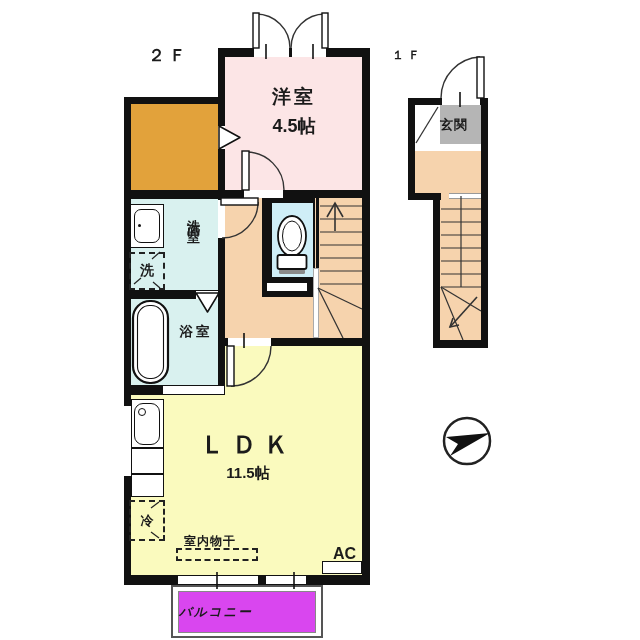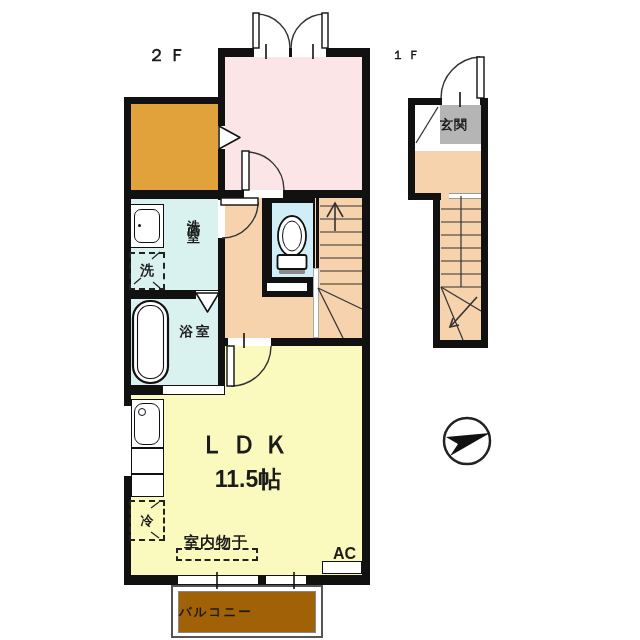--- a/index.html
+++ b/index.html
@@ -91,21 +91,21 @@
 
   <div class="dashbox" style="left:129px;top:500px;width:36px;height:41px;font-size:13px;">
     <span>冷</span>
   </div>
 
   <div class="dashbox" style="left:176px;top:548px;width:82px;height:13px;"></div>
 
   <div class="fixture" style="left:322px;top:561px;width:40px;height:13px;"></div>
 
   <div style="position:absolute;left:171px;top:585px;width:152px;height:53px;border:2px solid #555;box-sizing:border-box;background:#fff;"></div>
-  <div class="center" style="position:absolute;left:178px;top:591px;width:138px;height:42px;background:#a16207;border:1.5px solid #888;box-sizing:border-box;">
+  <div class="center" style="position:absolute;left:178px;top:591px;width:138px;height:42px;background:#d946ef;border:1.5px solid #888;box-sizing:border-box;font-style:italic;">
     <span class="lbl" style="position:static;font-size:12.5px;letter-spacing:2px;">バルコニー</span>
   </div>
 
   <svg class="svgoverlay" width="640" height="640" viewBox="0 0 640 640">
 
     <g stroke="#333" stroke-width="1.4" fill="none">
       <path d="M256,14 A34,34 0 0 1 290,48"></path>
       <path d="M325,14 A34,34 0 0 0 291,48"></path>
       <rect x="253" y="13" width="6" height="35" fill="#fff" stroke="#111"></rect>
       <rect x="322" y="13" width="6" height="35" fill="#fff" stroke="#111"></rect>
@@ -207,33 +207,35 @@
   </svg>
 
   <div class="lbl center" style="left:148px;top:44px;width:64px;height:22px;font-size:17px;letter-spacing:4px;">
     <span>２Ｆ</span>
   </div>
   <div class="lbl center" style="left:392px;top:44px;width:64px;height:22px;font-size:12px;letter-spacing:4px;">
     <span>１Ｆ</span>
   </div>
 
   <div class="lbl" style="left:233px;top:84px;width:122px;text-align:center;">
+    <div style="font-size:19px;letter-spacing:3px;">洋室</div>
+    <div style="font-size:18px;margin-top:4px;">4.5帖</div>
   </div>
 
 
   <div class="lbl" style="left:184px;top:209px;height:84px;writing-mode:vertical-rl;font-size:13px;letter-spacing:5px;">洗面室</div>
 
   <div class="lbl" style="left:168px;top:323px;width:56px;text-align:center;font-size:13.5px;letter-spacing:3px;">浴室</div>
 
   <div class="lbl" style="left:158px;top:428px;width:180px;text-align:center;">
     <div style="font-size:25px;letter-spacing:7px;">ＬＤＫ</div>
-    <div style="font-size:23px;margin-top:3px;">11.5帖</div>
-  </div>
-
-  <div class="lbl" style="left:184px;top:533px;font-size:15px;letter-spacing:1px;">室内物干</div>
+    <div style="font-size:15px;margin-top:3px;">11.5帖</div>
+  </div>
+
+  <div class="lbl" style="left:184px;top:533px;font-size:12px;letter-spacing:1px;">室内物干</div>
 
   <div class="lbl" style="left:333px;top:545px;font-size:16px;text-align:center;">AC</div>
 
   <div class="lbl center" style="left:440px;top:105px;width:41px;height:39px;font-size:13px;letter-spacing:1px;">
     <span>玄関</span>
   </div>
 
 </div>
 
 </body></html>

